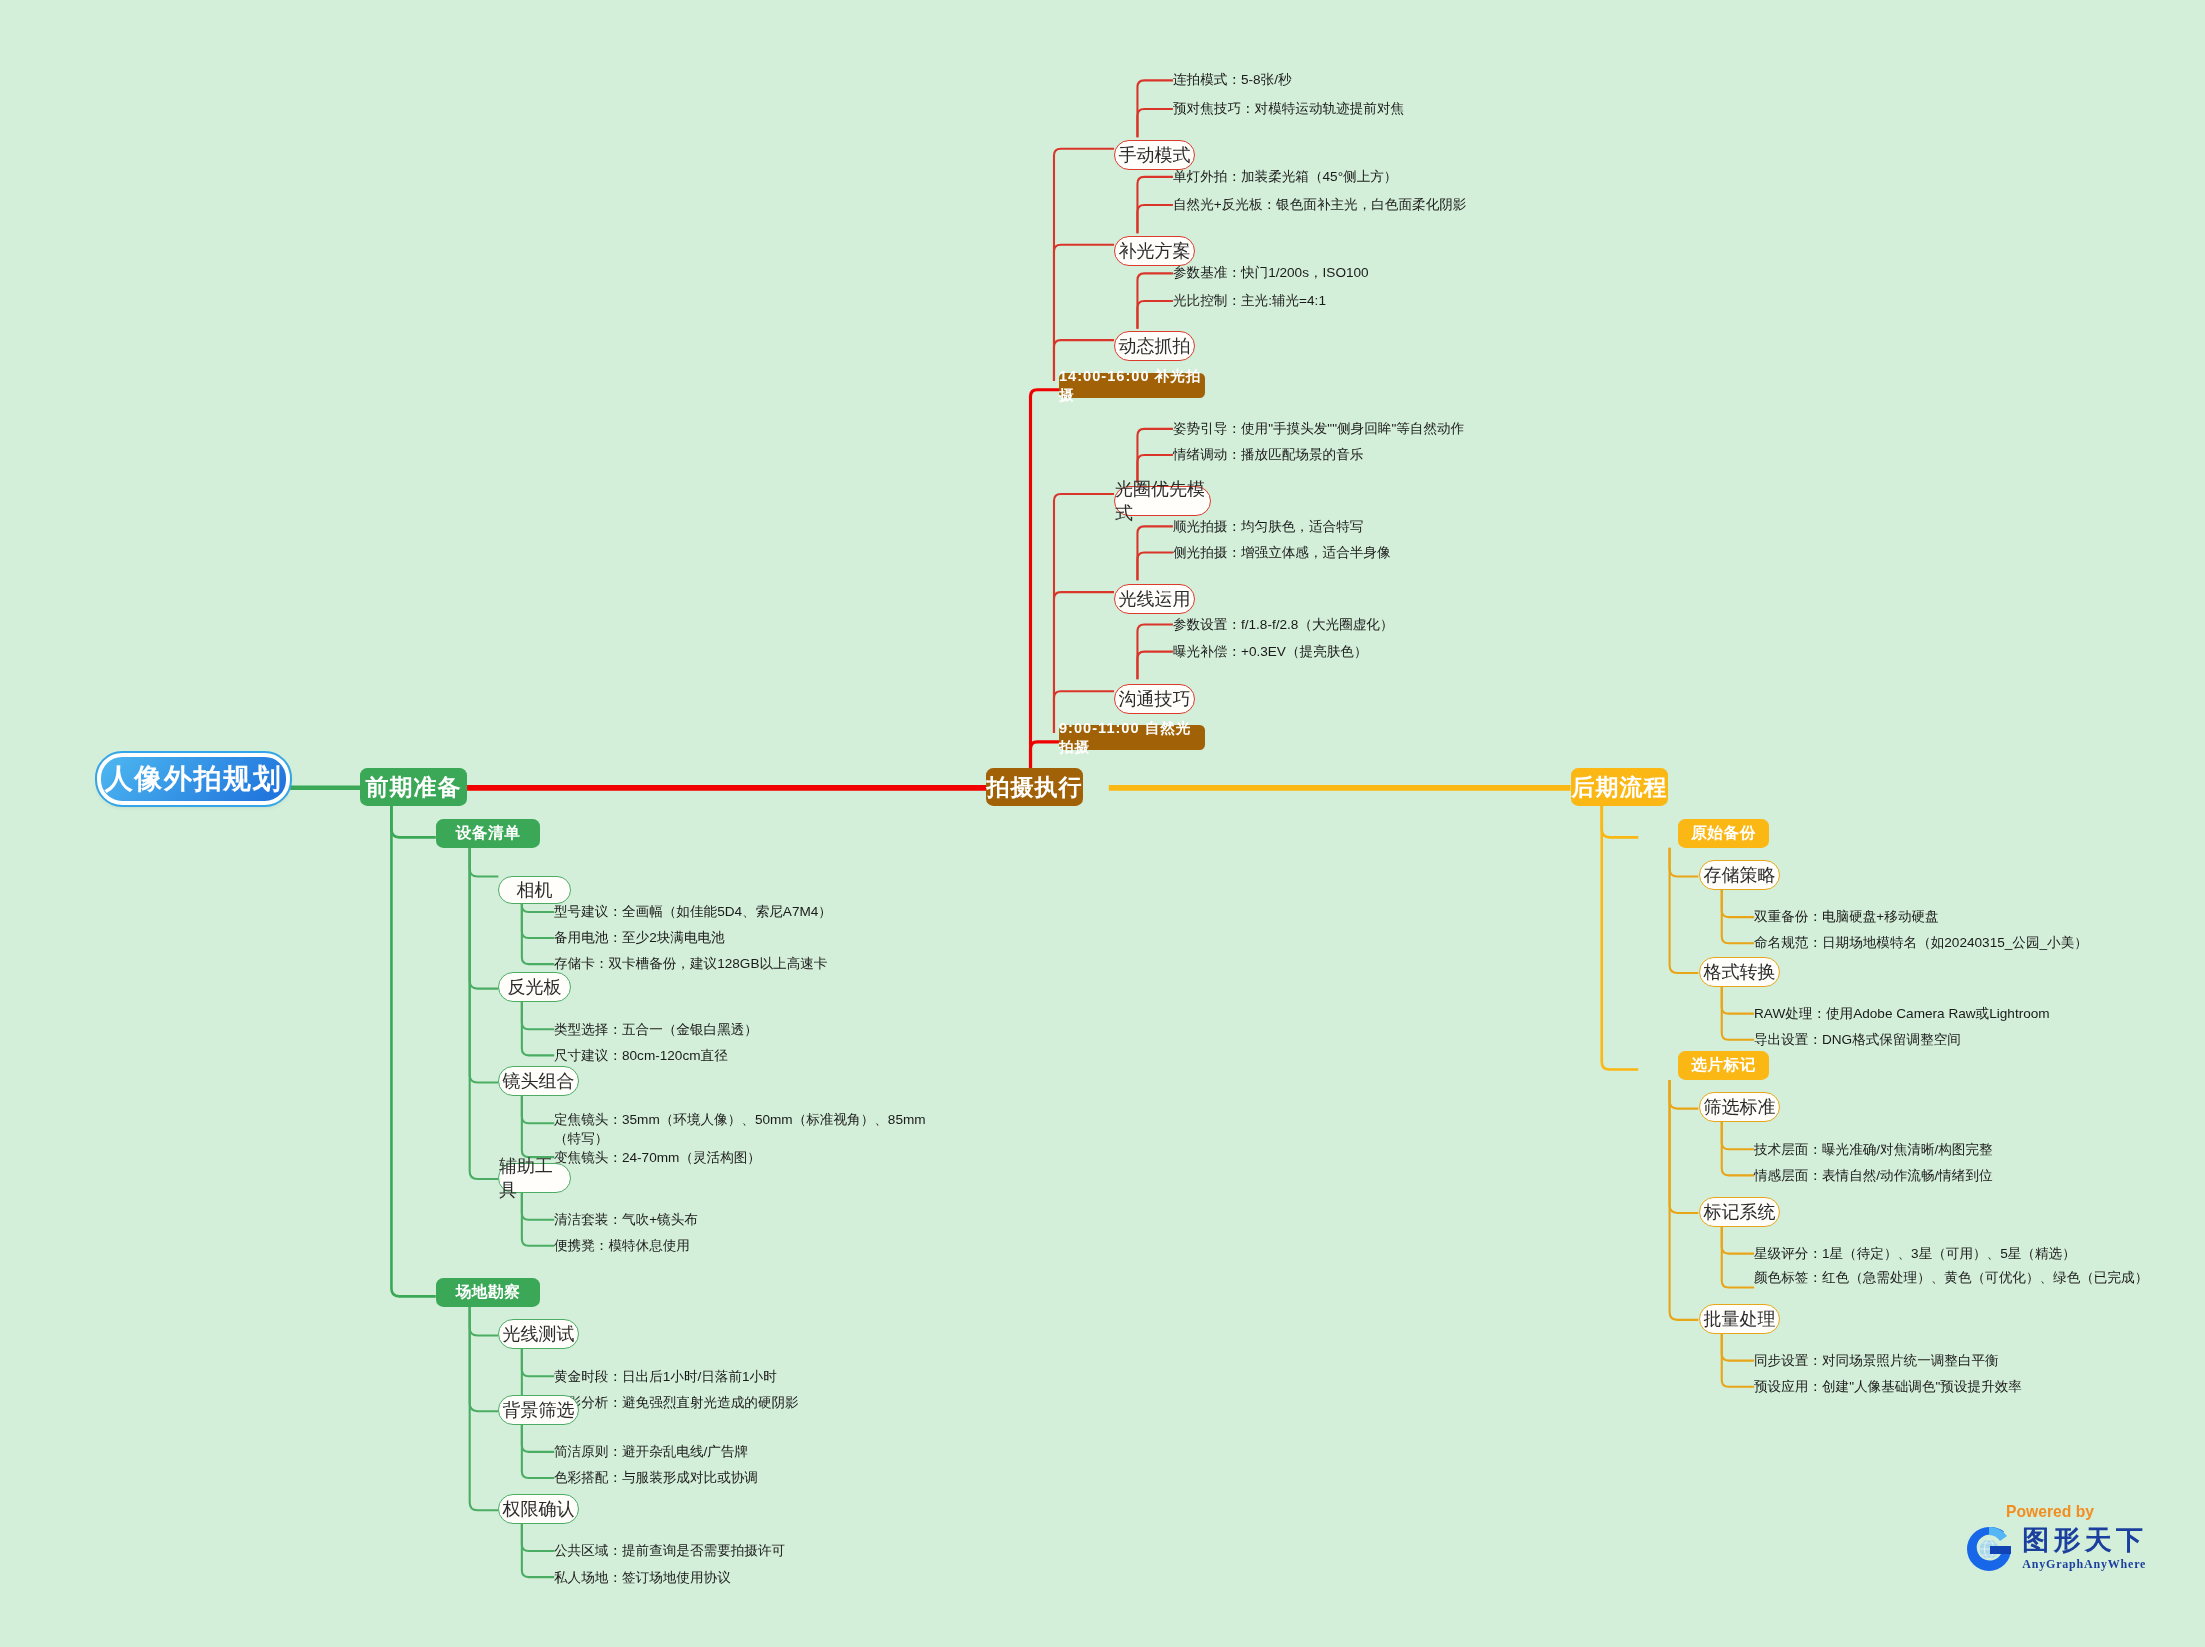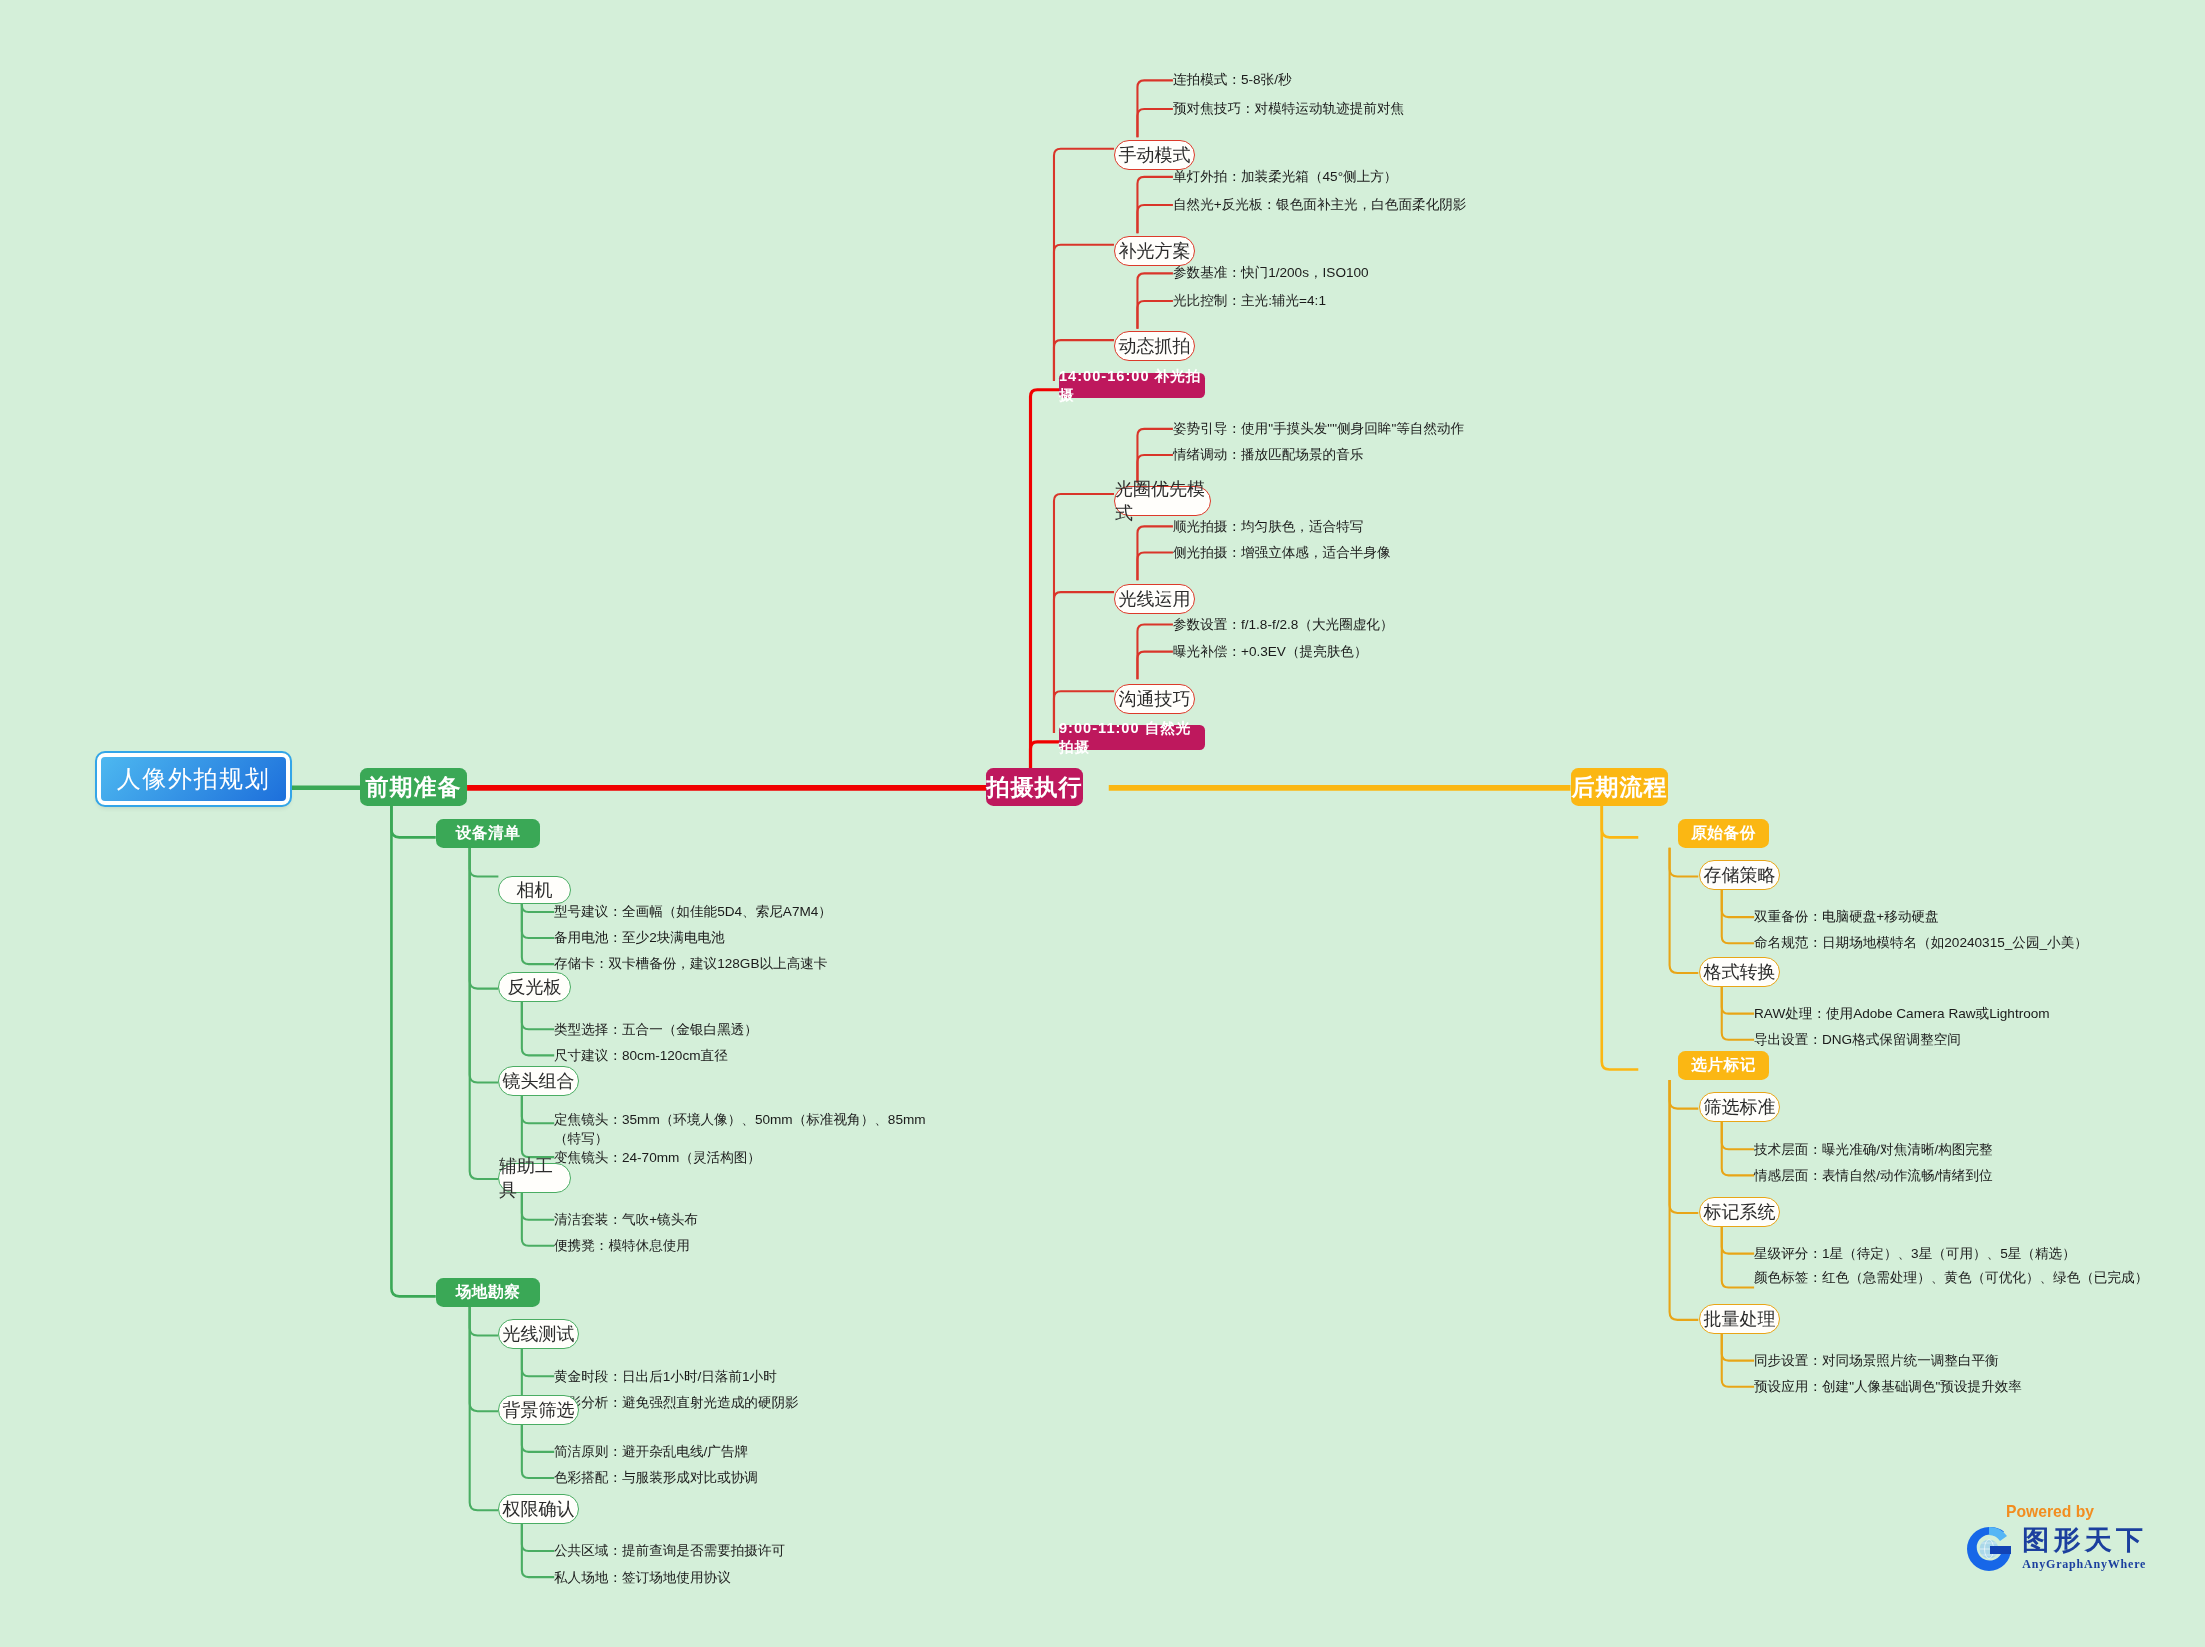--- a/index.html
+++ b/index.html
@@ -9,32 +9,32 @@
     font-family:"Liberation Sans","DejaVu Sans",sans-serif;
     position:relative;overflow:hidden;
   }
   #canvas{position:absolute;left:0;top:0;width:2205px;height:1647px;}
   svg.links{position:absolute;left:0;top:0;width:2205px;height:1647px;pointer-events:none;}
 
   .node{position:absolute;box-sizing:border-box;display:flex;align-items:center;justify-content:center;}
 
   
   .root{
-    border-radius:8px;
+    border-radius:25px;
     background:linear-gradient(135deg,#4db8f0 0%,#1d6fdb 100%);
     border:4.7px solid #ffffff;
     outline:2.6px solid #33a5e8;
-    color:#fff;font-size:24px;font-weight:normal;letter-spacing:1.6px;
+    color:#fff;font-size:28px;font-weight:bold;letter-spacing:1.6px;
     box-shadow:0 2.1px 5.2px rgba(0,0,0,.10);
   }
 
   
   .l1{border-radius:7.3px;color:#fff;font-size:23px;font-weight:bold;letter-spacing:1px;}
   .l1.green{background:#3aa856;}
-  .l1.red{background:#be185d;}
+  .l1.red{background:#a16207;}
   .l1.orange{background:#fbb713;}
 
   
   .l2{border-radius:7.3px;color:#fff;font-size:15.7px;font-weight:bold;letter-spacing:0.5px;}
   .l2.green{background:#3aa856;}
   .l2.orange{background:#fbb713;margin-left:39px;}
 
   
   .l3{
     border-radius:521px;background:#fffefb;

